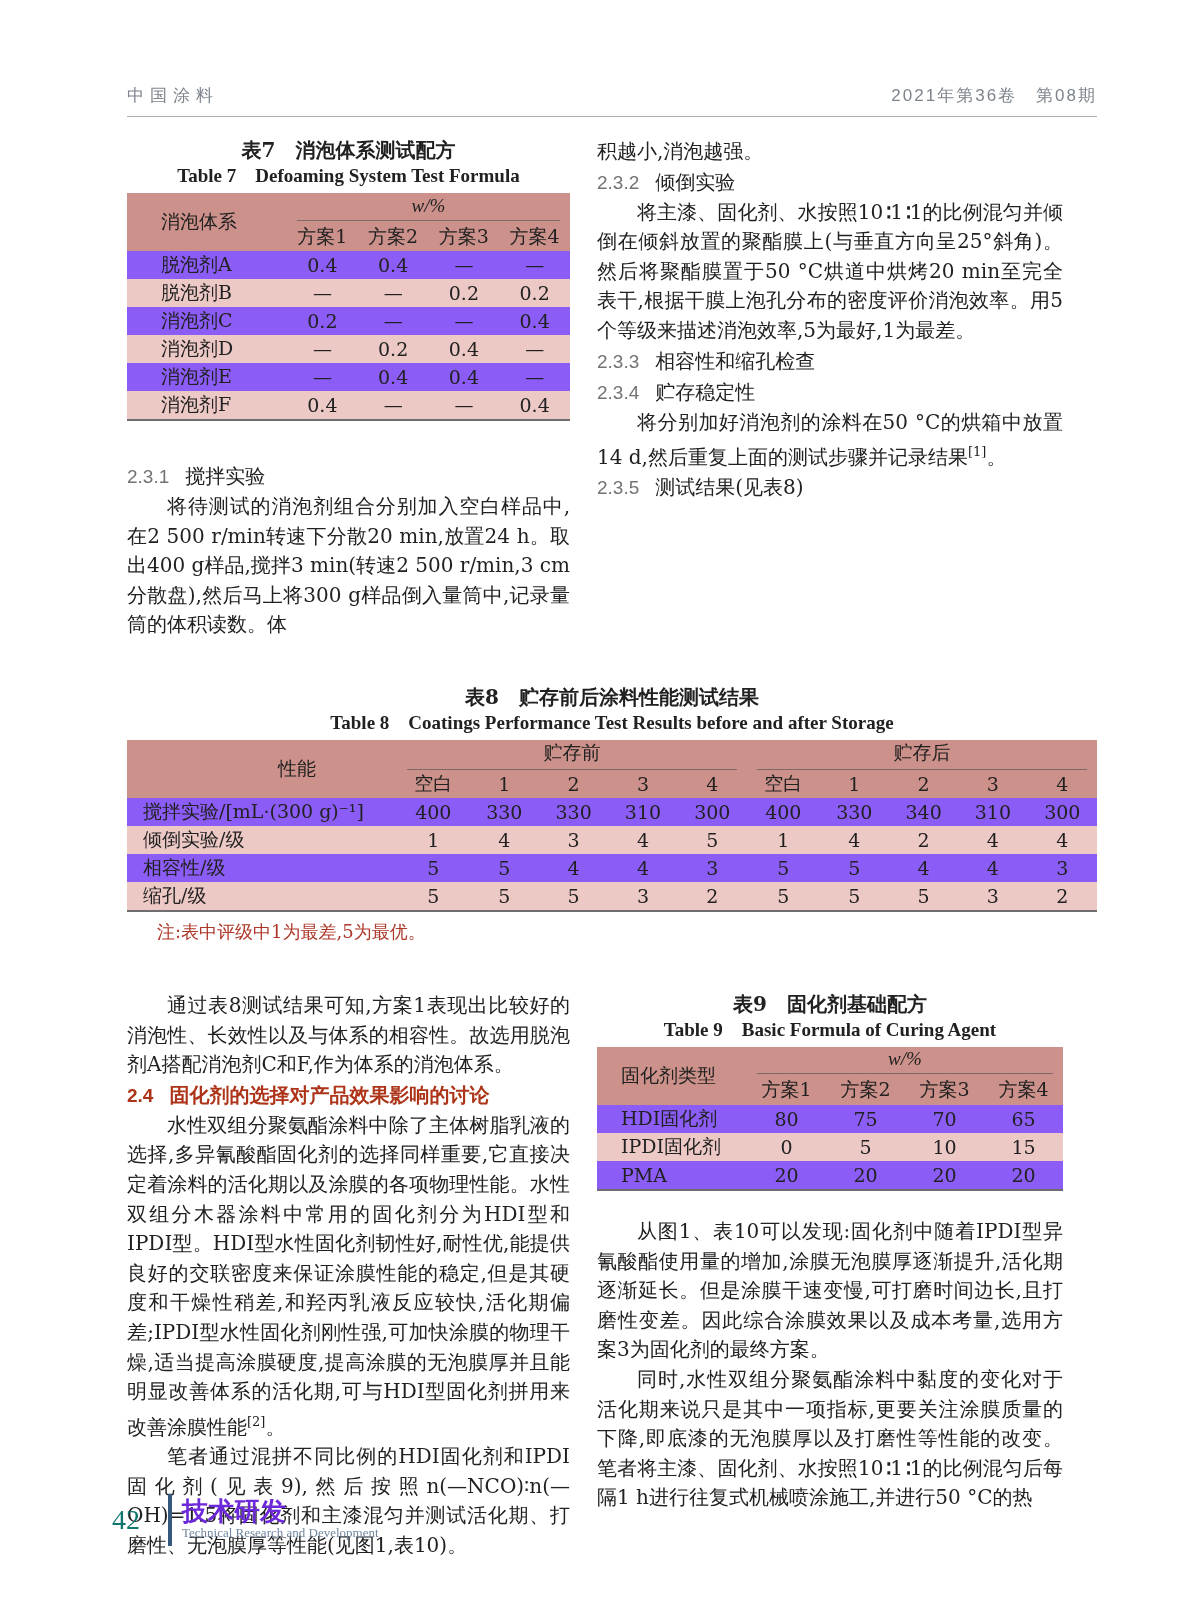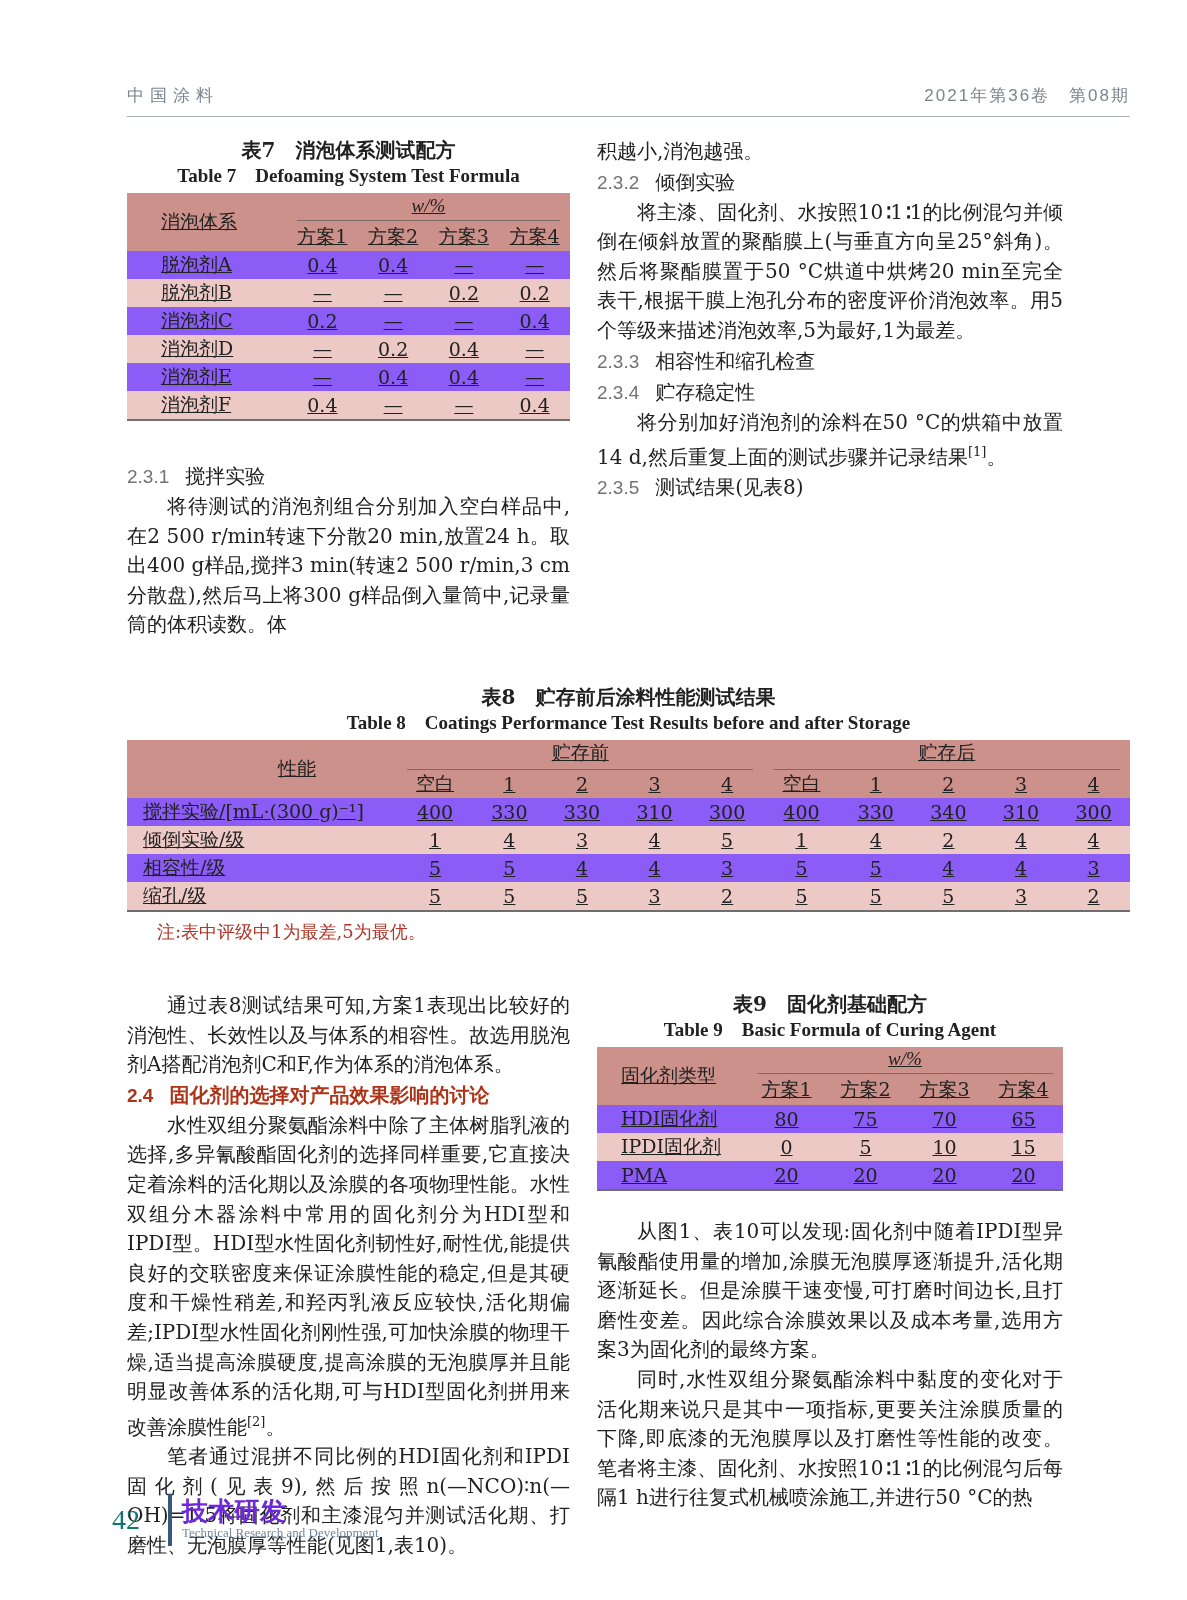--- a/index.html
+++ b/index.html
@@ -2,21 +2,21 @@
 <html><head>
 <meta charset="utf-8">
 <style>
   html,body { margin:0; padding:0; background:#e9e9e9; }
   .page {
     position:relative; width:1187px; height:1600px; margin:0 auto;
     background:#ffffff; overflow:hidden;
     font-family:"DejaVu Serif","Liberation Serif",serif;
     color:#212121;
   }
-  .inner { padding:0 57px 0 127px; }
+  .inner { padding:0 90px 0 127px; }
 
   
   .header {
     display:flex; justify-content:space-between; align-items:flex-end;
     padding-top:84px; padding-bottom:9px;
     border-bottom:1px solid #a9aeb4;
     font-family:"Liberation Sans","DejaVu Sans",sans-serif;
     font-size:17px; color:#7d848c;
   }
   .journal { letter-spacing:6px; }
@@ -45,21 +45,21 @@
 
   
   .tcap-zh { text-align:center; font-weight:bold; font-size:20px; line-height:26px; }
   .tcap-en {
     text-align:center; font-weight:bold; font-size:19px; line-height:25px;
     margin-bottom:5px; font-family:"Liberation Serif","DejaVu Serif",serif;
   }
 
   
   table.ftable { width:100%; border-collapse:collapse; font-size:19px;
-                 border-bottom:2px solid #6e6e6e;text-decoration:underline; }
+                 border-bottom:2px solid #6e6e6e; }
   table.ftable td { padding:0; height:28px; text-align:center; vertical-align:middle; }
   .hrow td { background:#cc918a; }
   tr.even td { background:#ecc9c5; }
   tr.odd  td { background:#8b5cf6; }
   td.lblh { text-align:left; }
   .t7 td.lblh, .t7 td.lbl { text-align:left; padding-left:34px; }
   .t9 td.lblh, .t9 td.lbl { text-align:left; padding-left:24px; }
   .t8 td.lblh { text-align:center; padding-left:70px; }
   .t8 td.lbl  { text-align:left; padding-left:16px; }
   .grpcell { vertical-align:bottom; }

